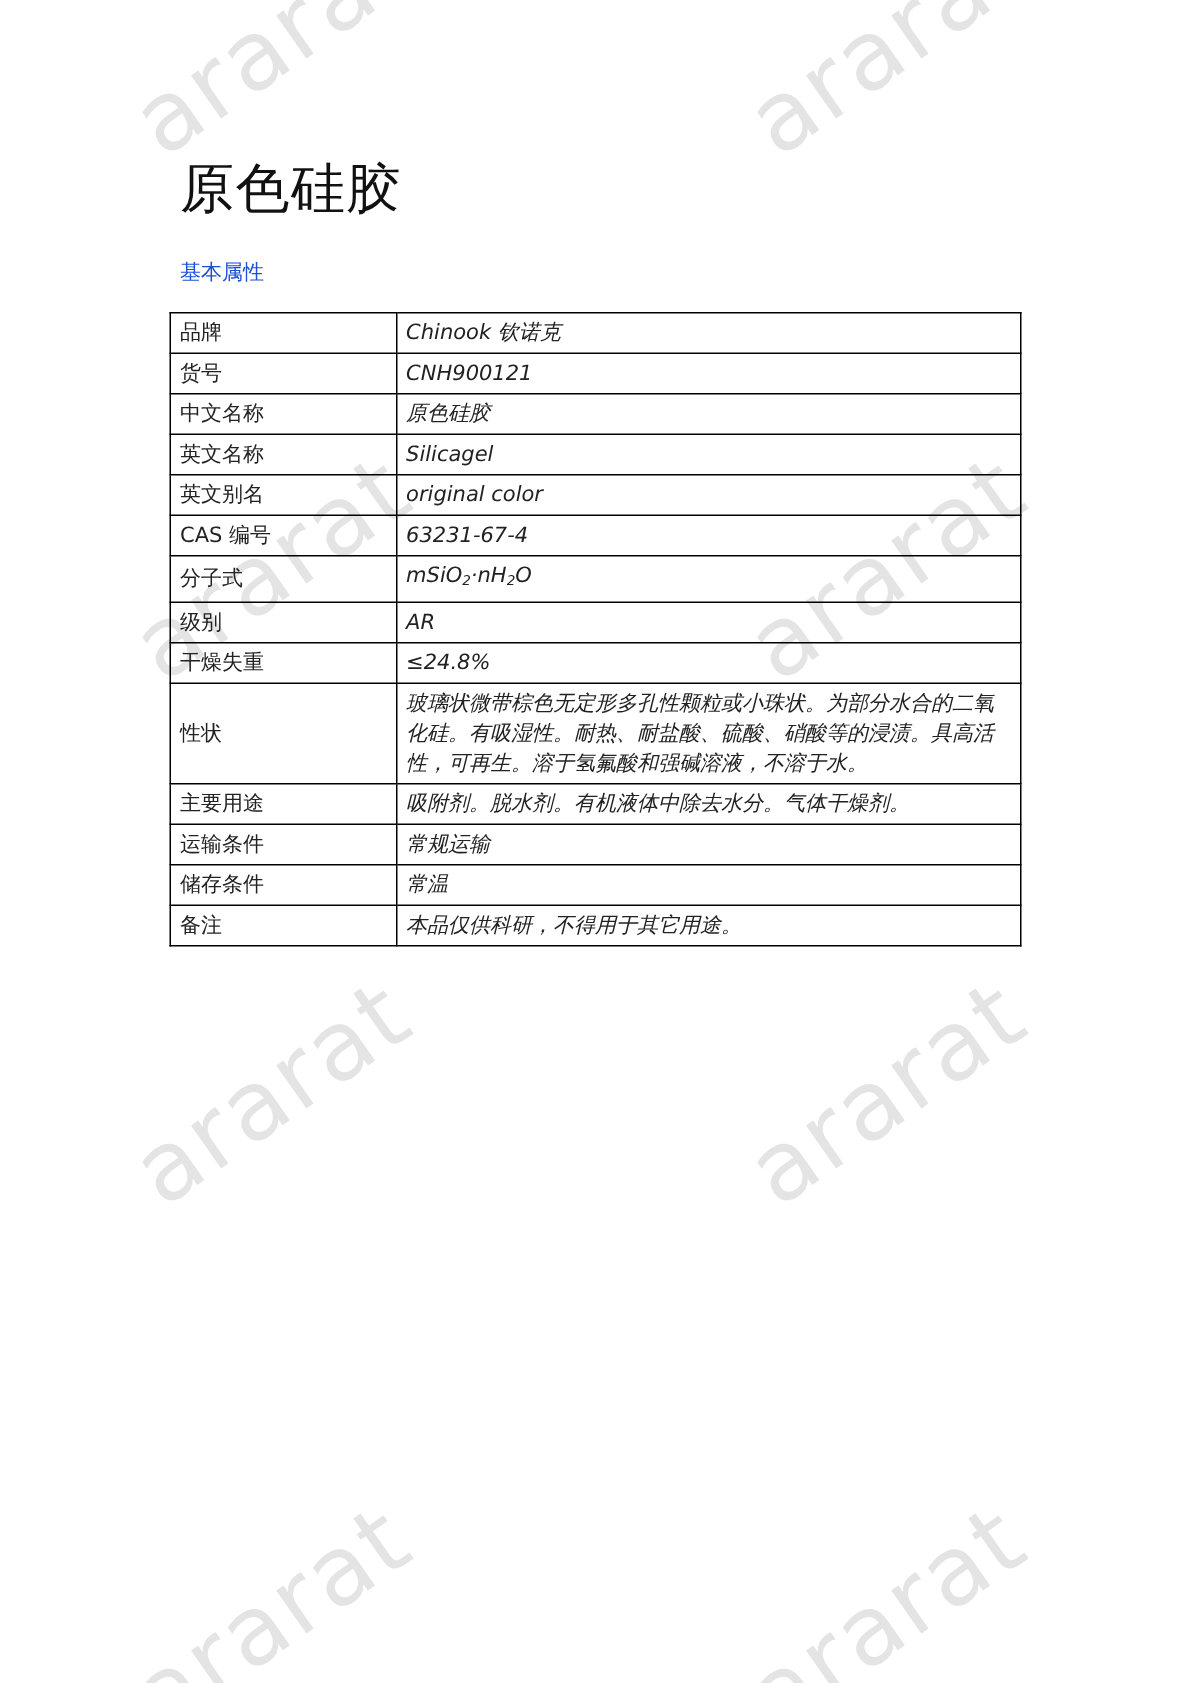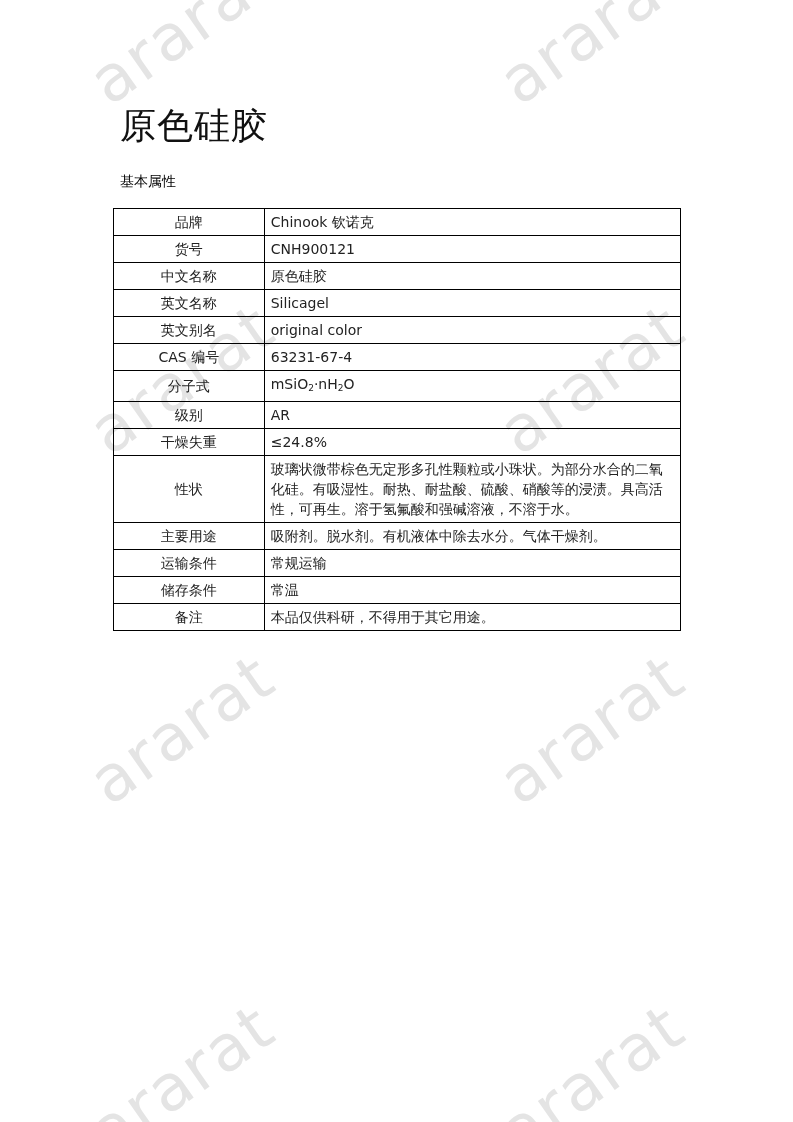--- a/index.html
+++ b/index.html
@@ -10,32 +10,32 @@
     .watermark {
       position: absolute; font-family: "DejaVu Sans", sans-serif; font-size: 64px;
       color: #e4e4e4; transform: rotate(-35deg); transform-origin: left bottom;
       letter-spacing: 2px; white-space: nowrap; z-index: 0; user-select: none;
     }
     .title {
       position: absolute; left: 120px; top: 102px; font-size: 36px; font-weight: normal;
       margin: 0; color: #111; z-index: 1; letter-spacing: 1px;
     }
     .subtitle {
-      position: absolute; left: 120px; top: 173px; font-size: 14px; color: #000000; z-index: 1;
+      position: absolute; left: 120px; top: 173px; font-size: 14px; color: #1d4ed8; z-index: 1;
     }
     table.props {
       position: absolute; left: 113px; top: 208px; width: 568px; border-collapse: collapse;
       z-index: 1; font-size: 14px;
     }
     table.props td {
       border: 1px solid #000; padding: 3px 6px 3px 6px; vertical-align: middle; line-height: 20px;
       color: #222; background: transparent;
     }
-    table.props td.label { width: 138px; text-align: center; }
-    table.props td.value { width: 404px; }
+    table.props td.label { width: 138px; }
+    table.props td.value { width: 404px; font-style: italic; }
     table.props tr { height: 27px; }
     td.multiline { line-height: 26px; padding-top: 1px; padding-bottom: 1px; }
     sub { font-size: 9px; vertical-align: -2px; }
   </style>
 </head>
 <body>
 
 <div class="watermark" style="left:118px; top:45px;">ararat</div>
 <div class="watermark" style="left:528px; top:45px;">ararat</div>
 <div class="watermark" style="left:118px; top:395px;">ararat</div>

